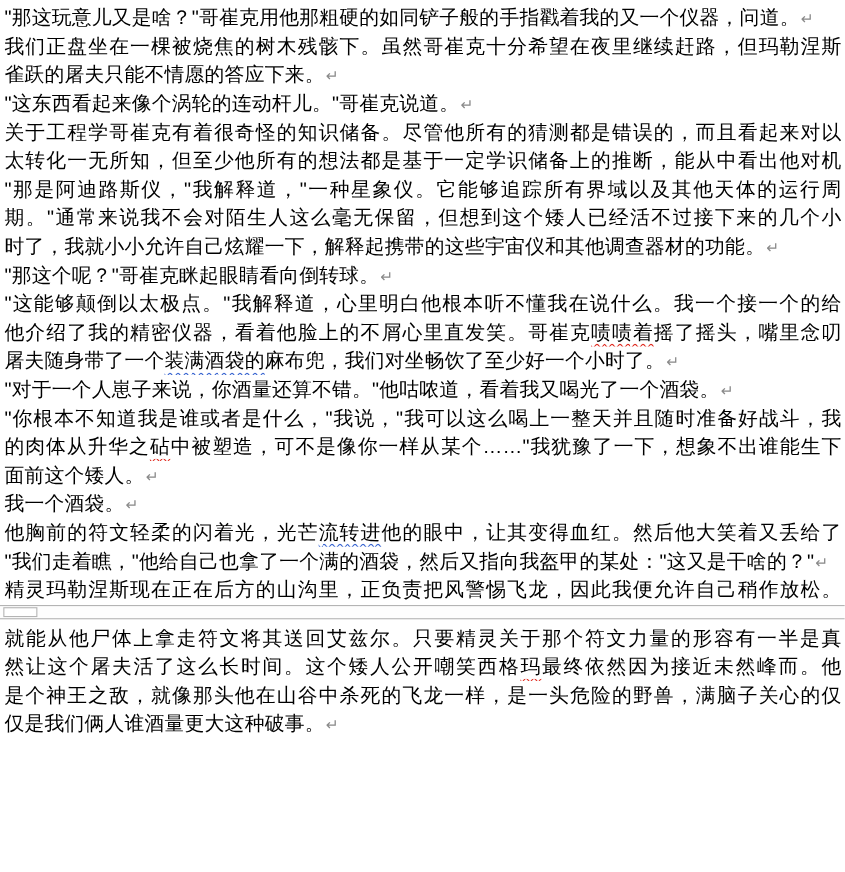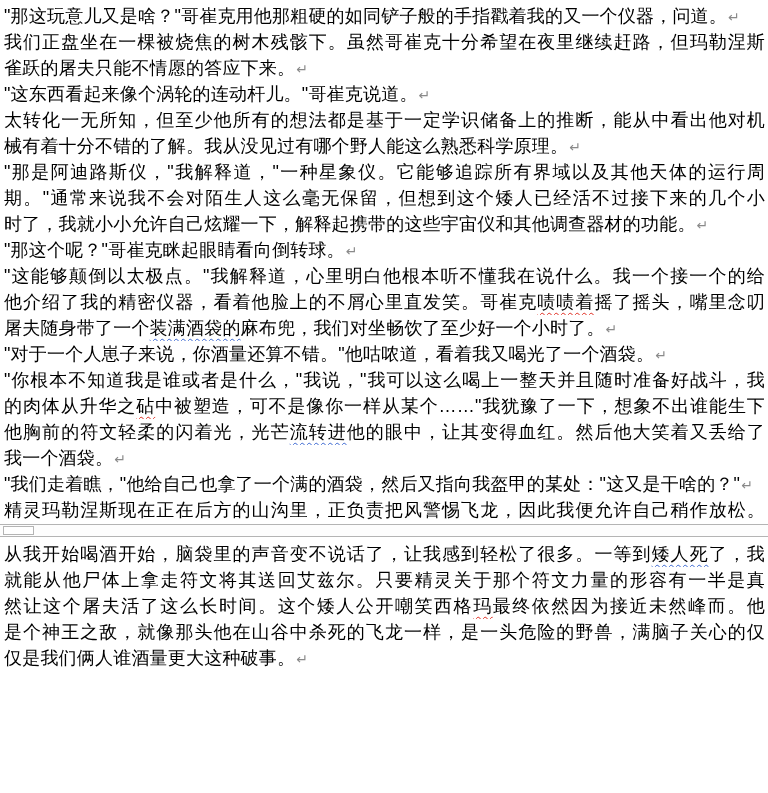--- a/index.html
+++ b/index.html
@@ -46,41 +46,41 @@
 </head>
 <body style="color: rgb(0, 0, 0); background: rgb(255, 255, 255);">
 
 <div class="doc">
   <div>
       <div class="page">
         <div class="line end"><span>"那这玩意儿又是啥？"哥崔克用他那粗硬的如同铲子般的手指戳着我的又一个仪器，问道。</span><span class="pmark">↵</span></div>
         <div class="line fill"><span>我们正盘坐在一棵被烧焦的树木残骸下。虽然哥崔克十分希望在夜里继续赶路，但玛勒涅斯</span></div>
         <div class="line end"><span>雀跃的屠夫只能不情愿的答应下来。</span><span class="pmark">↵</span></div>
         <div class="line end"><span>"这东西看起来像个涡轮的连动杆儿。"哥崔克说道。</span><span class="pmark">↵</span></div>
+        <div class="line fill"><span>关于工程学哥崔克有着很奇怪的知识储备。尽管他所有的猜测都是错误的，而且看起来对以</span></div>
         <div class="line fill"><span>太转化一无所知，但至少他所有的想法都是基于一定学识储备上的推断，能从中看出他对机</span></div>
-        <div class="line end"><span>械有着十分不错的了解。我从没见过有哪个野人能这么熟悉科学原理。</span><span class="pmark">↵</span></div>
         <div class="line fill"><span>"那是阿迪路斯仪，"我解释道，"一种星象仪。它能够追踪所有界域以及其他天体的运行周</span></div>
         <div class="line fill"><span>期。"通常来说我不会对陌生人这么毫无保留，但想到这个矮人已经活不过接下来的几个小</span></div>
         <div class="line end"><span>时了，我就小小允许自己炫耀一下，解释起携带的这些宇宙仪和其他调查器材的功能。</span><span class="pmark">↵</span></div>
         <div class="line end"><span>"那这个呢？"哥崔克眯起眼睛看向倒转球。</span><span class="pmark">↵</span></div>
         <div class="line fill"><span>"这能够颠倒以太极点。"我解释道，心里明白他根本听不懂我在说什么。我一个接一个的给</span></div>
         <div class="line fill"><span>他介绍了我的精密仪器，看着他脸上的不屑心里直发笑。哥崔克</span><span class="sq-red">啧啧着</span><span>摇了摇头，嘴里念叨</span></div>
         <div class="line end"><span>屠夫随身带了一个</span><span class="sq-blue">装满酒袋的</span><span>麻布兜，我们对坐畅饮了至少好一个小时了。</span><span class="pmark">↵</span></div>
         <div class="line end"><span>"对于一个人崽子来说，你酒量还算不错。"他咕哝道，看着我又喝光了一个酒袋。</span><span class="pmark">↵</span></div>
         <div class="line fill"><span>"你根本不知道我是谁或者是什么，"我说，"我可以这么喝上一整天并且随时准备好战斗，我</span></div>
         <div class="line fill"><span>的肉体从升华之</span><span class="sq-red">砧</span><span>中被塑造，可不是像你一样从某个……"我犹豫了一下，想象不出谁能生下</span></div>
+        <div class="line end"><span>面前这个矮人。</span><span class="pmark">↵</span></div>
+        <div class="line end"><span>我一个酒袋。</span><span class="pmark">↵</span></div>
         <div class="line fill"><span>他胸前的符文轻柔的闪着光，光芒</span><span class="sq-blue">流转进</span><span>他的眼中，让其变得血红。然后他大笑着又丢给了</span></div>
-        <div class="line end"><span>我一个酒袋。</span><span class="pmark">↵</span></div>
         <div class="line end"><span>"我们走着瞧，"他给自己也拿了一个满的酒袋，然后又指向我盔甲的某处："这又是干啥的？"</span><span class="pmark">↵</span></div>
         <div class="line fill"><span>精灵玛勒涅斯现在正在后方的山沟里，正负责把风警惕飞龙，因此我便允许自己稍作放松。</span></div>
       </div>
       <div class="page-gap">
         <div class="corner"></div>
       </div>
       <div class="page page2">
-        <div class="line fill"><span>从我开始喝酒开始，脑袋里的声音变不说话了，让我感到轻松了很多。一等到</span><span class="sq-blue">矮人死</span><span>了，我</span></div>
         <div class="line fill"><span>就能从他尸体上拿走符文将其送回艾兹尔。只要精灵关于那个符文力量的形容有一半是真</span></div>
         <div class="line fill"><span>然让这个屠夫活了这么长时间。这个矮人公开嘲笑西格</span><span class="sq-red">玛</span><span>最终依然因为接近未然峰而。他</span></div>
         <div class="line fill"><span>是个神王之敌，就像那头他在山谷中杀死的飞龙一样，是一头危险的野兽，满脑子关心的仅</span></div>
         <div class="line end"><span>仅是我们俩人谁酒量更大这种破事。</span><span class="pmark">↵</span></div>
       </div>
     </div>
 </div>
 
 </body></html>

